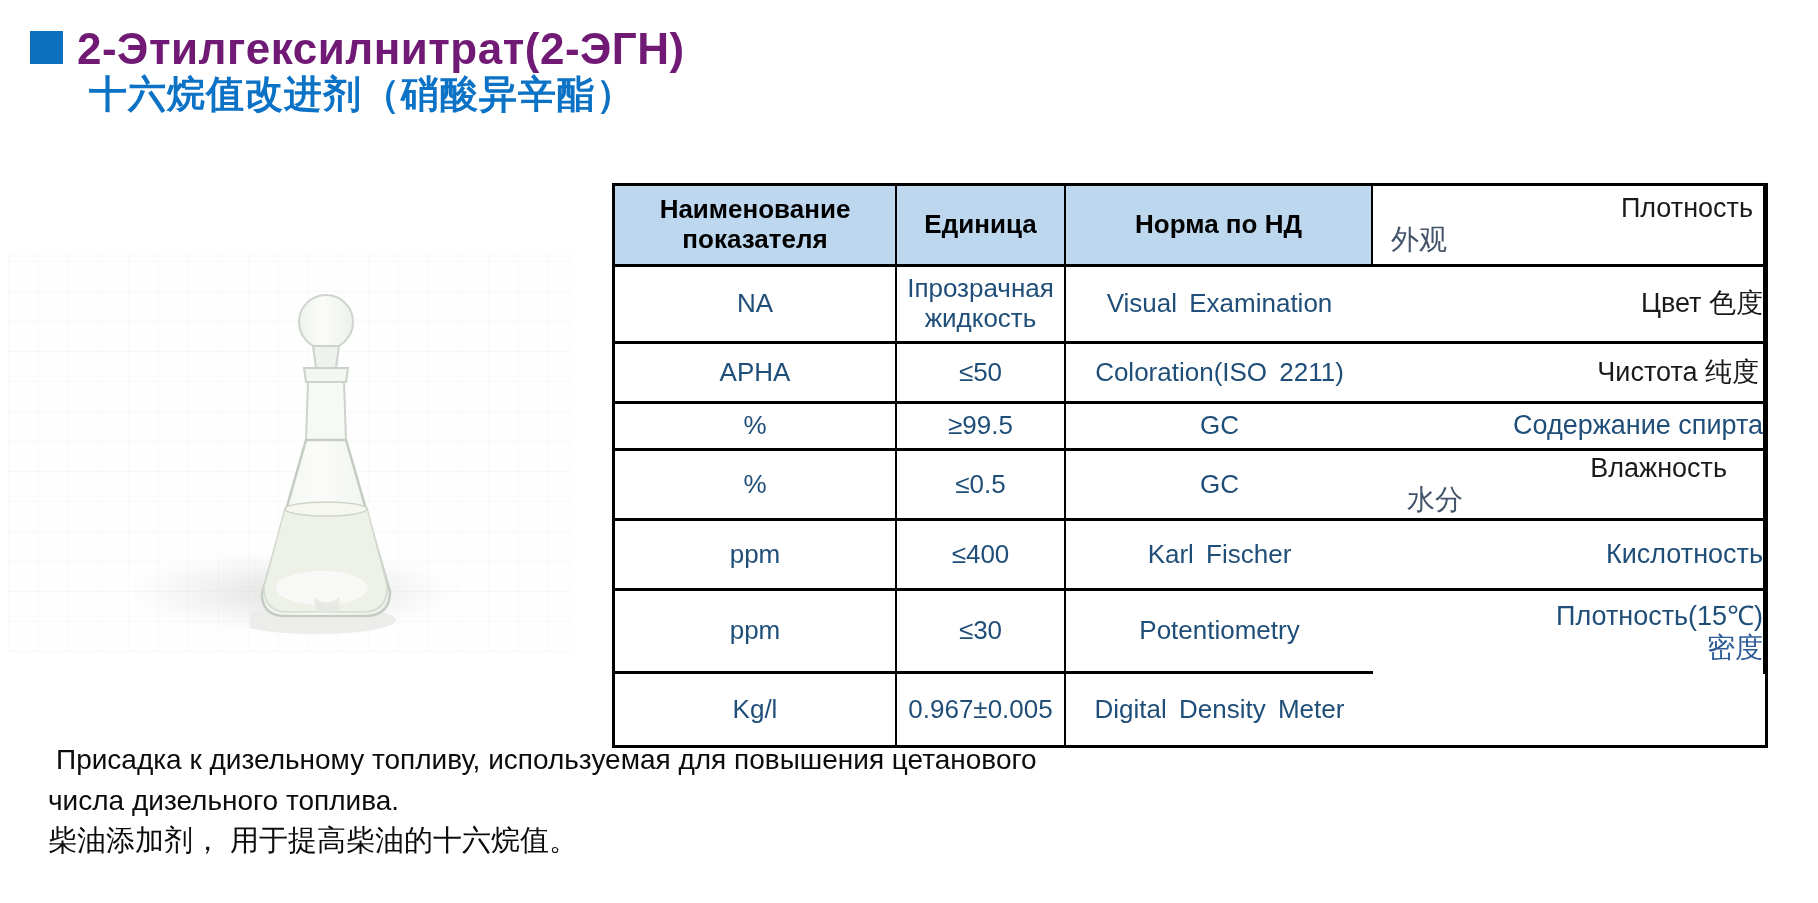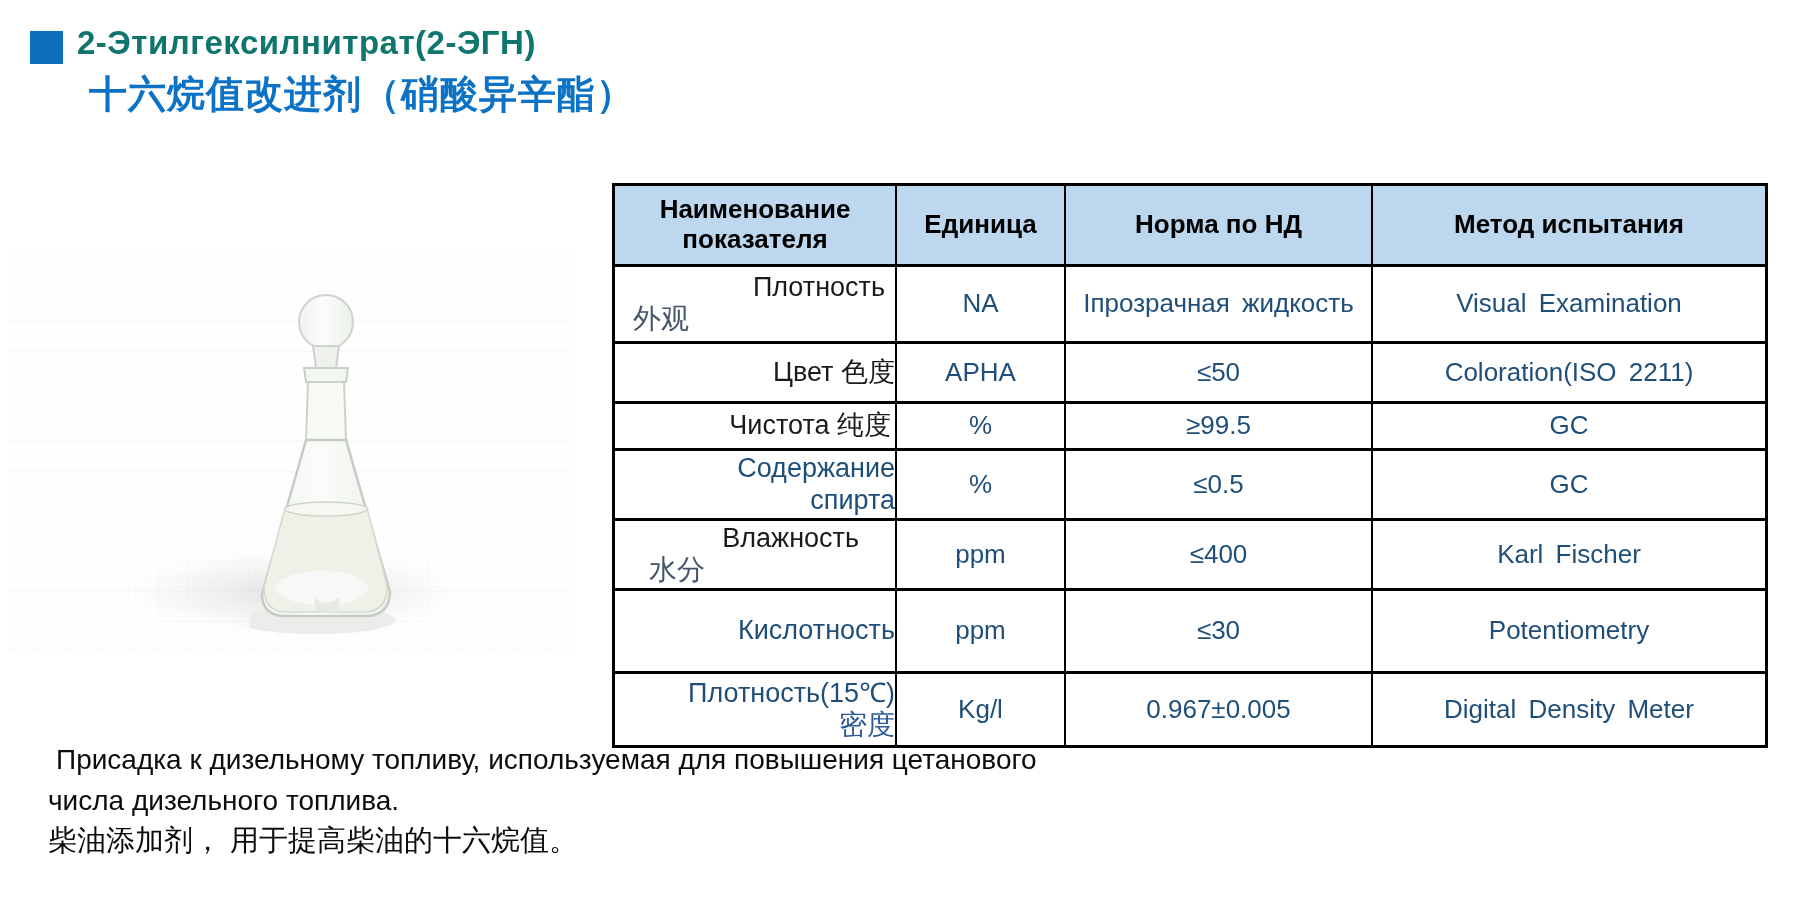--- a/index.html
+++ b/index.html
@@ -2,21 +2,21 @@
 <html><head>
 <meta charset="utf-8">
 <style>
   html,body{margin:0;padding:0;background:#ffffff;}
   .page{
     position:relative;width:1818px;height:903px;background:#ffffff;overflow:hidden;
     font-family:"Liberation Sans",sans-serif;color:#111;
   }
   
   .bullet{position:absolute;left:30px;top:31px;width:33px;height:33px;background:#0C70BF;}
-  .title-ru{position:absolute;left:77px;top:24px;font-size:33px;font-weight:bold;color:#0f766e;letter-spacing:0.5px;}
+  .title-ru{position:absolute;left:77px;top:24px;font-size:44px;font-weight:bold;color:#701a75;letter-spacing:0.5px;}
   .title-zh{position:absolute;left:89px;top:69px;font-size:38px;font-weight:bold;color:#0B72C5;letter-spacing:1px;}
   
   .photo{
     position:absolute;left:8px;top:252px;width:565px;height:400px;background:#fefefe;
     background-image:
       repeating-linear-gradient(0deg, rgba(190,198,210,0.10) 0 1px, transparent 1px 30px),
       repeating-linear-gradient(90deg, rgba(190,198,210,0.08) 0 1px, transparent 1px 30px);
   }
   .photo-shadow{
     position:absolute;left:120px;top:300px;width:330px;height:80px;border-radius:50%;
@@ -33,21 +33,21 @@
     border:3px solid #000;background:#fff;
   }
   .cell{
     box-sizing:border-box;border-right:2px solid #000;border-bottom:3px solid #000;
     display:flex;flex-direction:column;justify-content:center;align-items:center;
     font-size:26px;line-height:1.15;white-space:pre-wrap;
   }
   .cell.last-col{border-right:none;}
   .cell.last-row{border-bottom:none;}
   .hcell{background:#BDD7EE;font-weight:bold;color:#000;text-align:center;font-size:26px;}
-  .vcell{color:#1F4E79;text-align:left;word-spacing:5px;}
+  .vcell{color:#1F4E79;text-align:center;word-spacing:5px;}
   .ncell{align-items:stretch;color:#1a1a1a;font-size:27px;}
   .ncell .ln{display:block;width:100%;box-sizing:border-box;}
   .align-c{text-align:right;padding-left:44px;}
   .align-r{text-align:right;}
   .align-l{text-align:left;font-family:Liberation Serif, serif;}
   .cjk{color:#44546A;font-size:28px;}
   .blue-name{color:#1F4E79;}
   .blue-cjk{color:#2E5B97;font-size:28px;text-align:right;}
   
   .desc-ru{position:absolute;left:48px;top:739px;width:1060px;font-size:28px;line-height:41px;color:#0c0c0c;text-indent:8px;}
@@ -83,21 +83,20 @@
       <ellipse cx="72" cy="306" rx="46" ry="17" fill="#ffffff" opacity="0.6"></ellipse>
       <path d="M64 315 Q76 326 90 315 L88 330 L66 330 Z" fill="#e3e7de" opacity="0.8"></path>
     </svg>
   </div>
 
   <div class="tbl">
 
     <div class="cell hcell">Наименование показателя</div>
     <div class="cell hcell">Единица</div>
     <div class="cell hcell">Норма по НД</div>
-    <div class="cell hcell last-col">Метод испытания</div>
 
     <div class="cell ncell">
       <span class="ln align-r" style="padding-right:10px">Плотность</span>
       <span class="ln align-l cjk" style="padding-left:18px">外观</span>
     </div>
     <div class="cell vcell">NA</div>
     <div class="cell vcell">Iпрозрачная жидкость</div>
     <div class="cell vcell last-col">Visual Examination</div>
 
     <div class="cell ncell">

